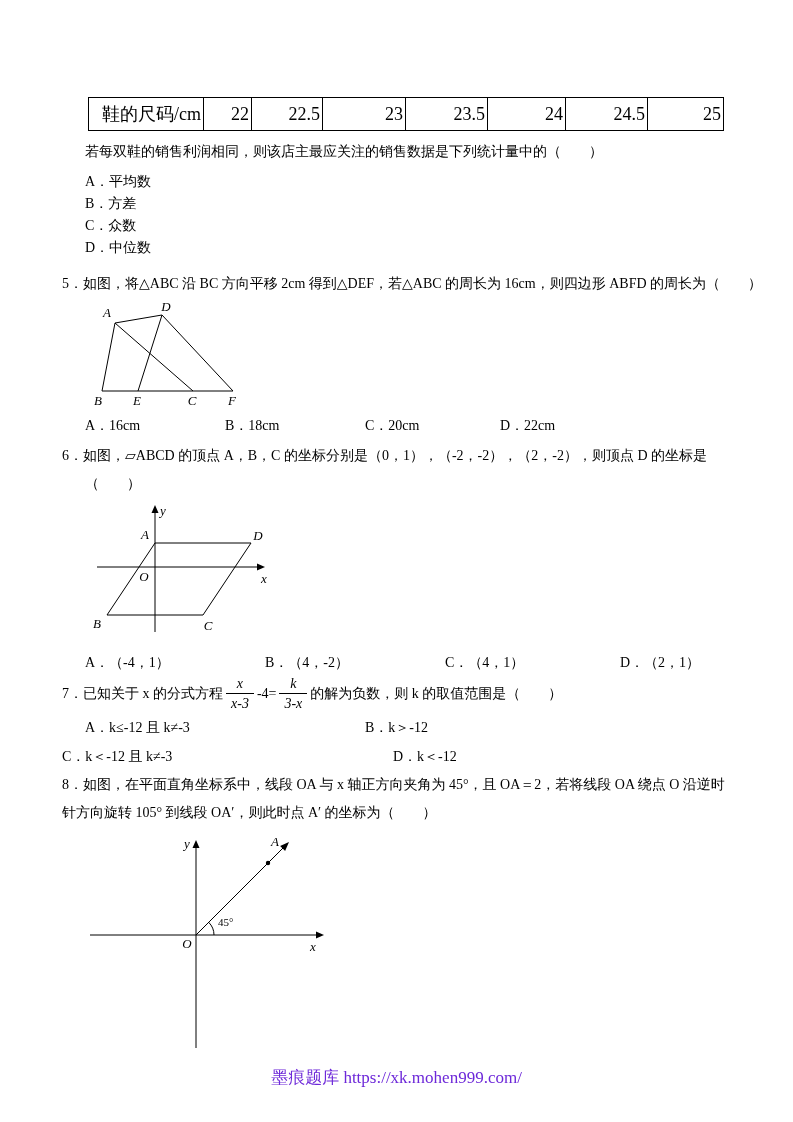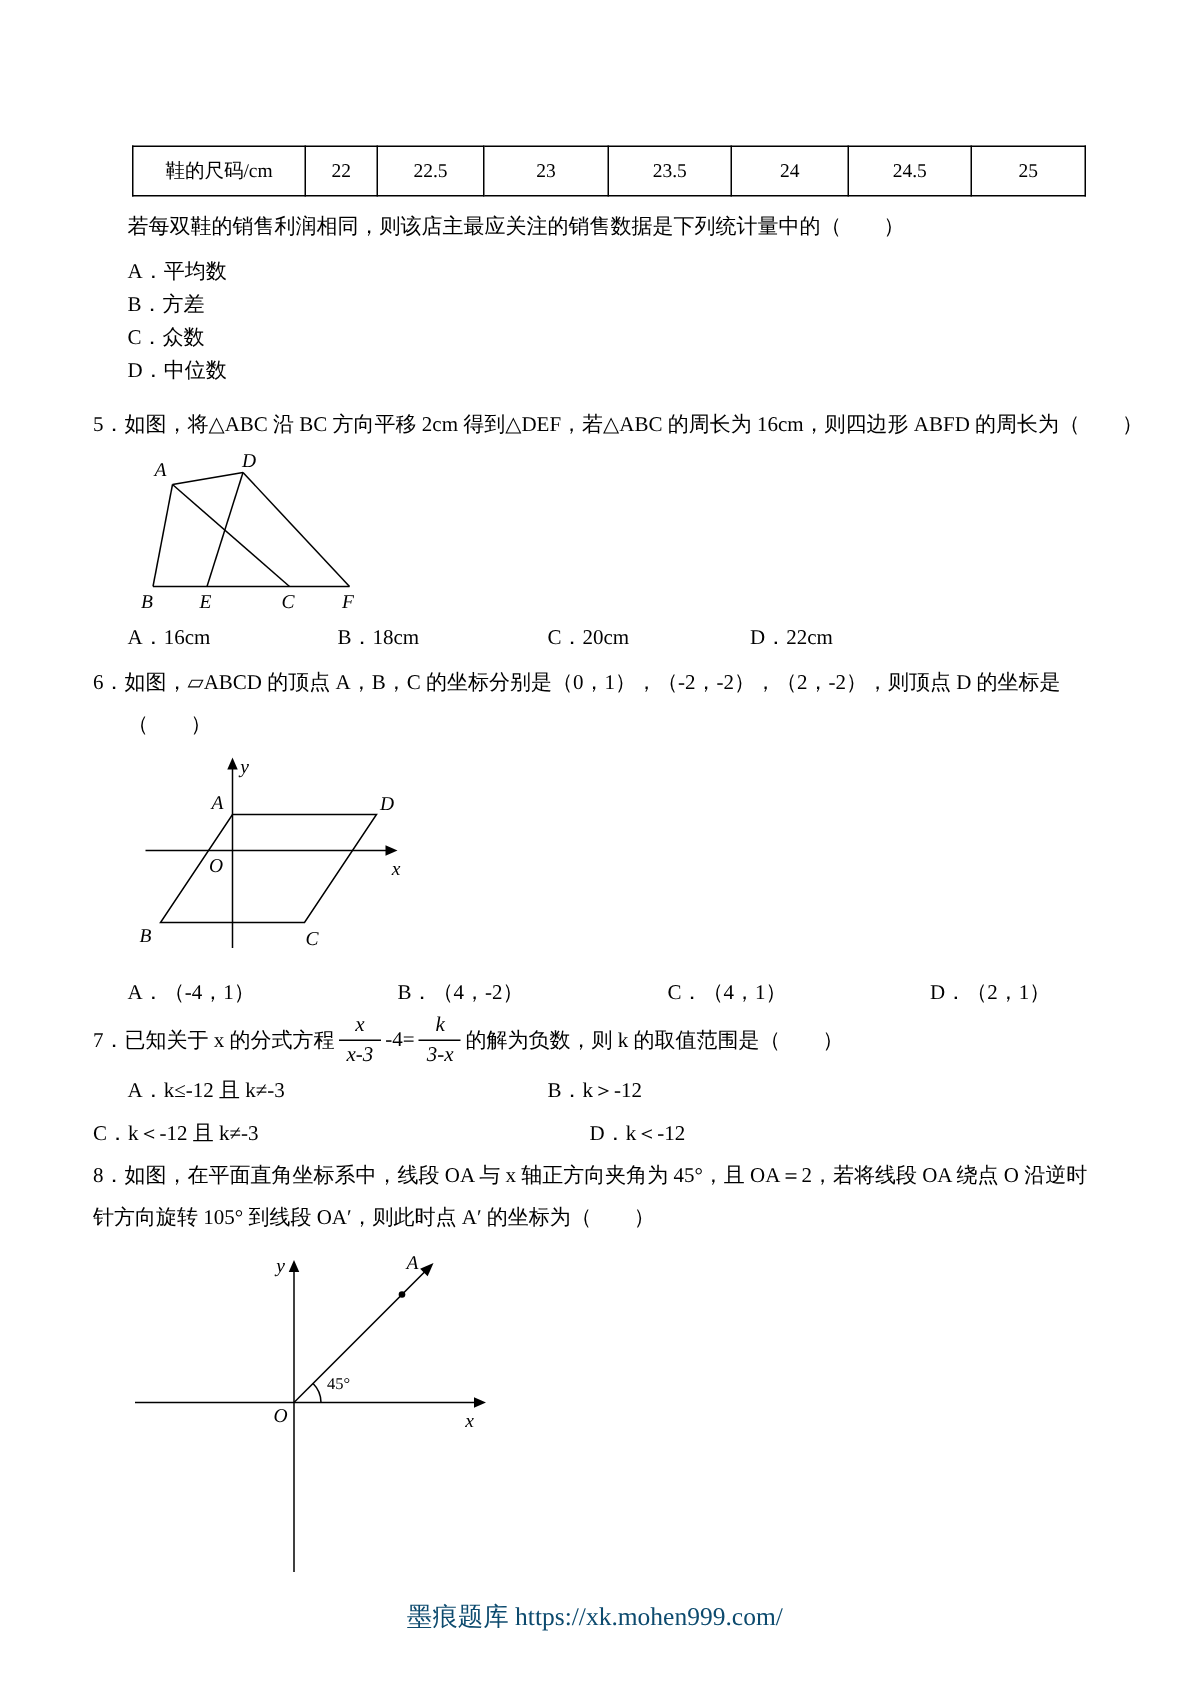--- a/index.html
+++ b/index.html
@@ -13,23 +13,23 @@
     font-family:"Liberation Serif","DejaVu Serif",serif;
     font-size:14px;
     overflow:hidden;
   }
   .content { padding:97px 66px 0 62px; }
 
   table.stats { border-collapse:collapse; margin-left:26px; table-layout:fixed; }
   table.stats td {
     border:1px solid #000;
     height:33px;
-    text-align:center;
+    text-align:right;
     vertical-align:middle;
-    font-size:13px;
+    font-size:18px;
     padding:0 2px;
   }
   .c0{width:115px}.c1{width:48px}.c2{width:71px}.c3{width:83px}
   .c4{width:82px}.c5{width:78px}.c6{width:82px}.c7{width:76px}
 
   .stem { line-height:22px; white-space:nowrap; }
   .ind  { margin-left:23px; }
 
   .q4-stem { margin-top:10px; }
   .opt-row { display:flex; line-height:22px; margin-left:23px; white-space:nowrap; }
@@ -57,21 +57,21 @@
   .q7-row2 .oC { width:303px; }
 
   .q8-l1 { margin-top:6px; }
   .q8-l2 { margin-top:6px; }
   .fig8 { display:block; margin:10px 0 0 23px; }
 
   .footer {
     position:absolute; left:0; right:0; top:1066px;
     text-align:center;
     font-size:17px;
-    color:#0c4a6e;
+    color:#6d28d9;
     font-family:"Liberation Serif","DejaVu Serif",serif;
   }
 
   svg text { font-family:"Liberation Serif","DejaVu Serif",serif; }
 </style>
 </head>
 <body>
 
 <div class="page">
   <div class="content">

